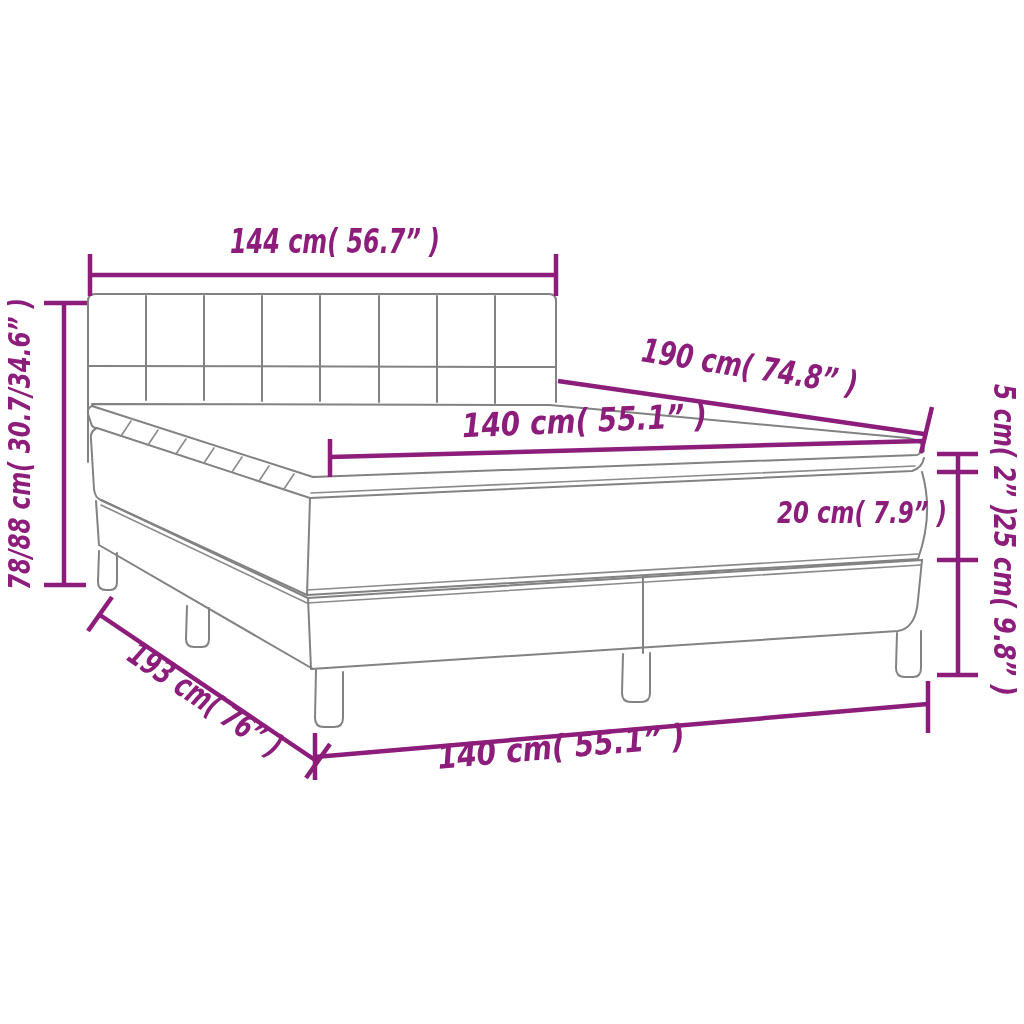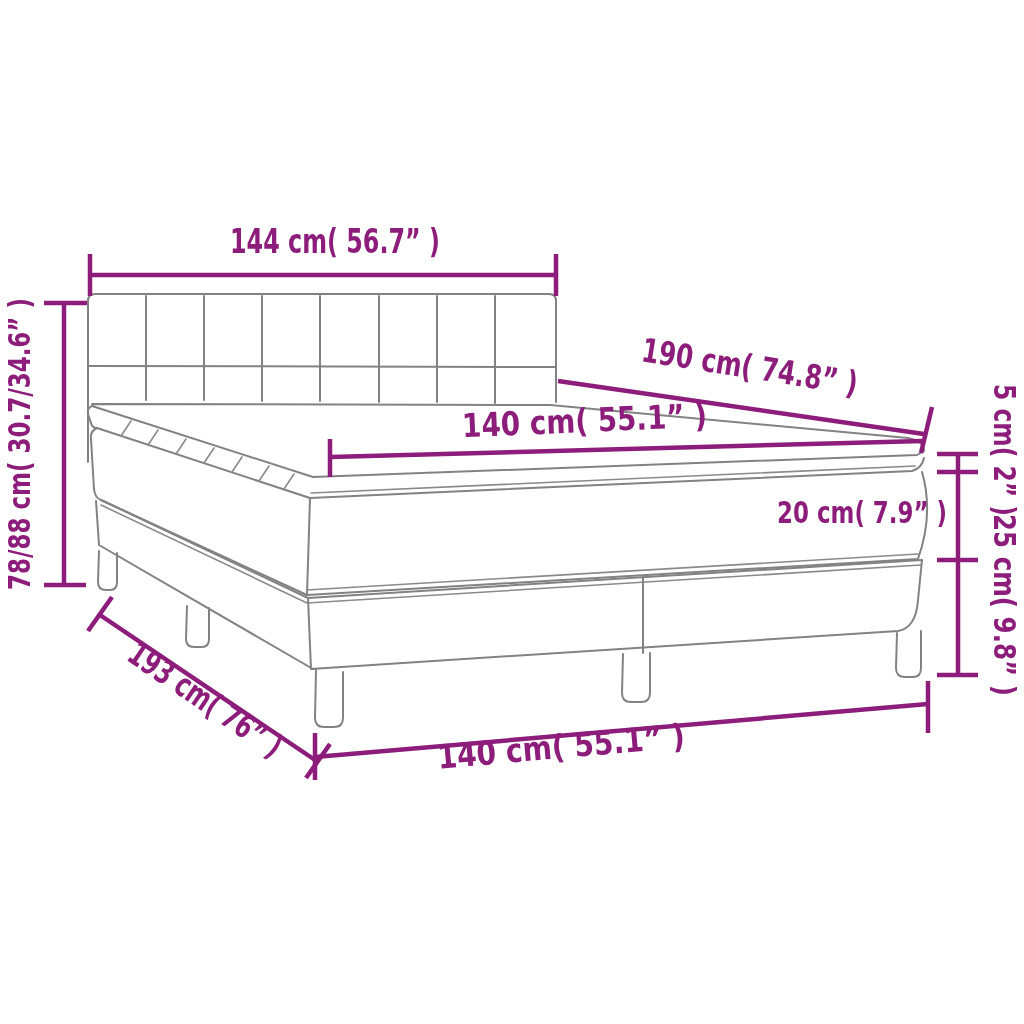--- a/index.html
+++ b/index.html
@@ -1,17 +1,17 @@
 <!DOCTYPE html>
 <html><head>
 <meta charset="utf-8">
 <style>
   html,body{margin:0;padding:0;background:#ffffff;}
   .stage{position:relative;width:1024px;height:1024px;background:#ffffff;overflow:hidden;
-         font-family:"DejaVu Sans","Liberation Sans",sans-serif;}
+         font-family:"DejaVu Sans","Liberation Sans",sans-serif;font-style:italic;}
   svg{display:block;}
   .art{stroke:#828282;stroke-width:2;fill:none;stroke-linecap:round;stroke-linejoin:round;}
   .art-thin{stroke:#8a8a8a;stroke-width:1.6;fill:none;stroke-linecap:round;}
   .dim{stroke:#8D1D7B;stroke-width:4.5;fill:none;stroke-linecap:butt;}
   .dim-label{fill:#8D1D7B;font-weight:bold;font-family:"DejaVu Sans","Liberation Sans",sans-serif;}
 </style>
 </head>
 <body>
 
 <div class="stage">

